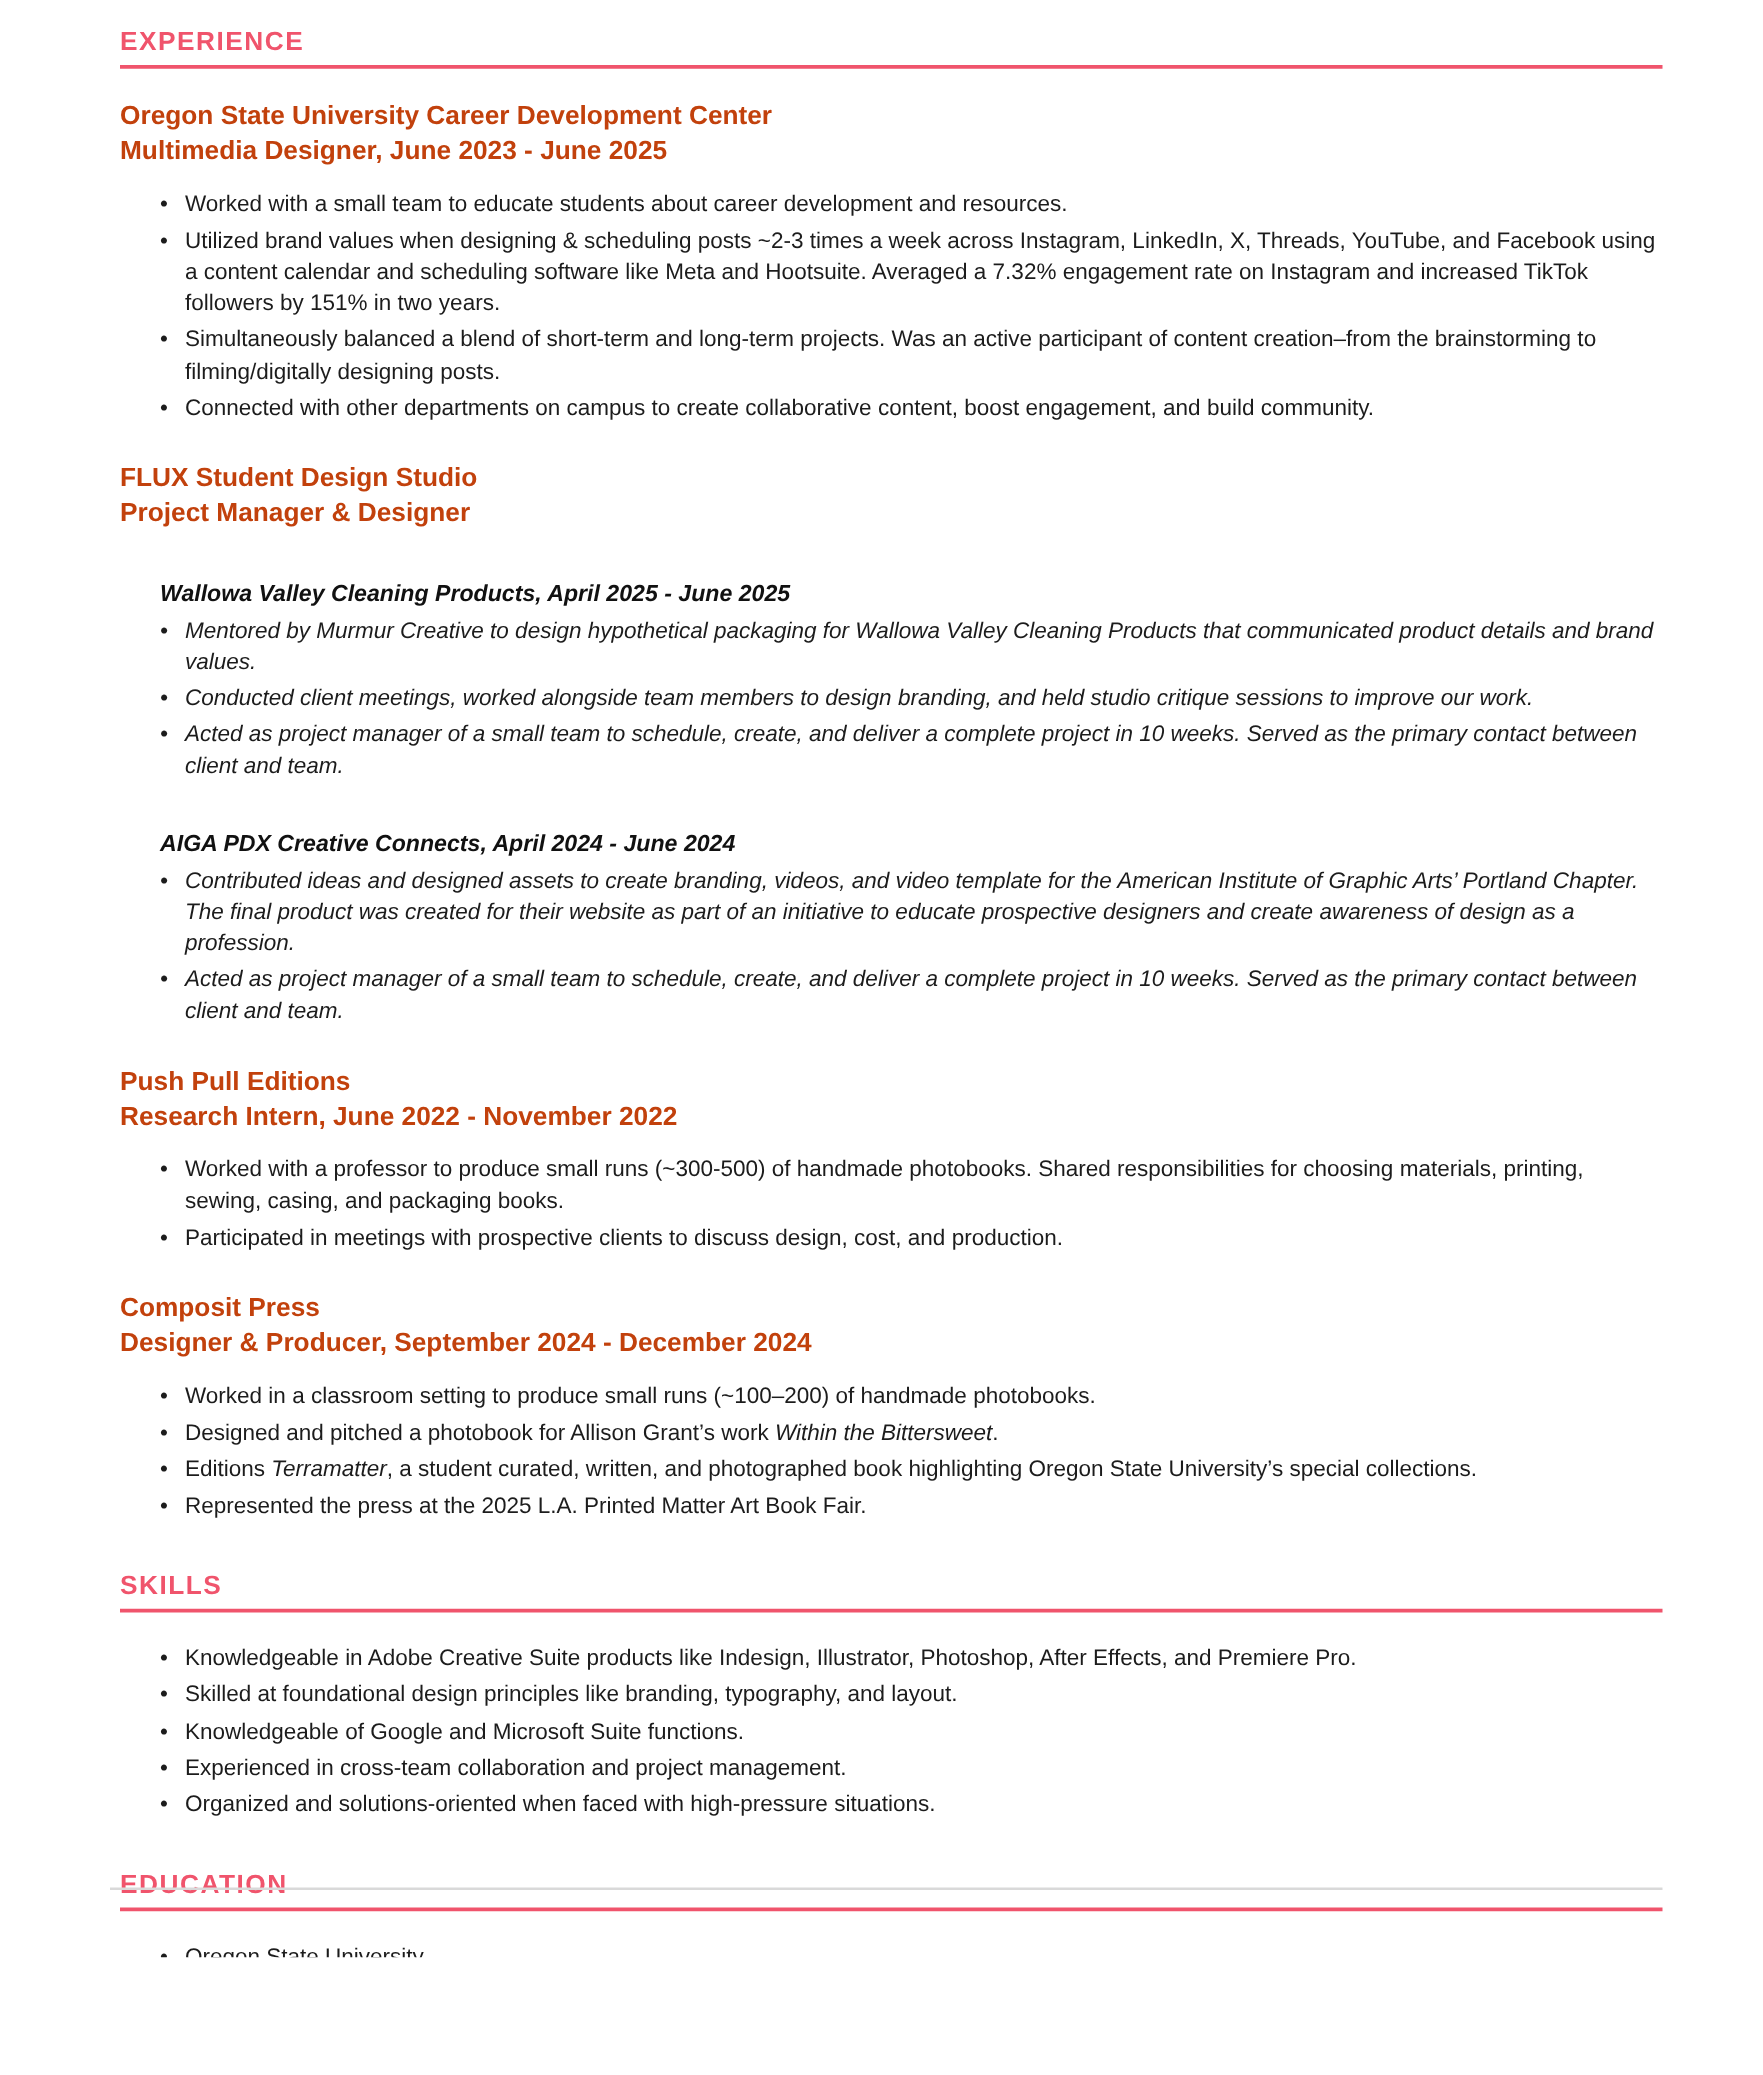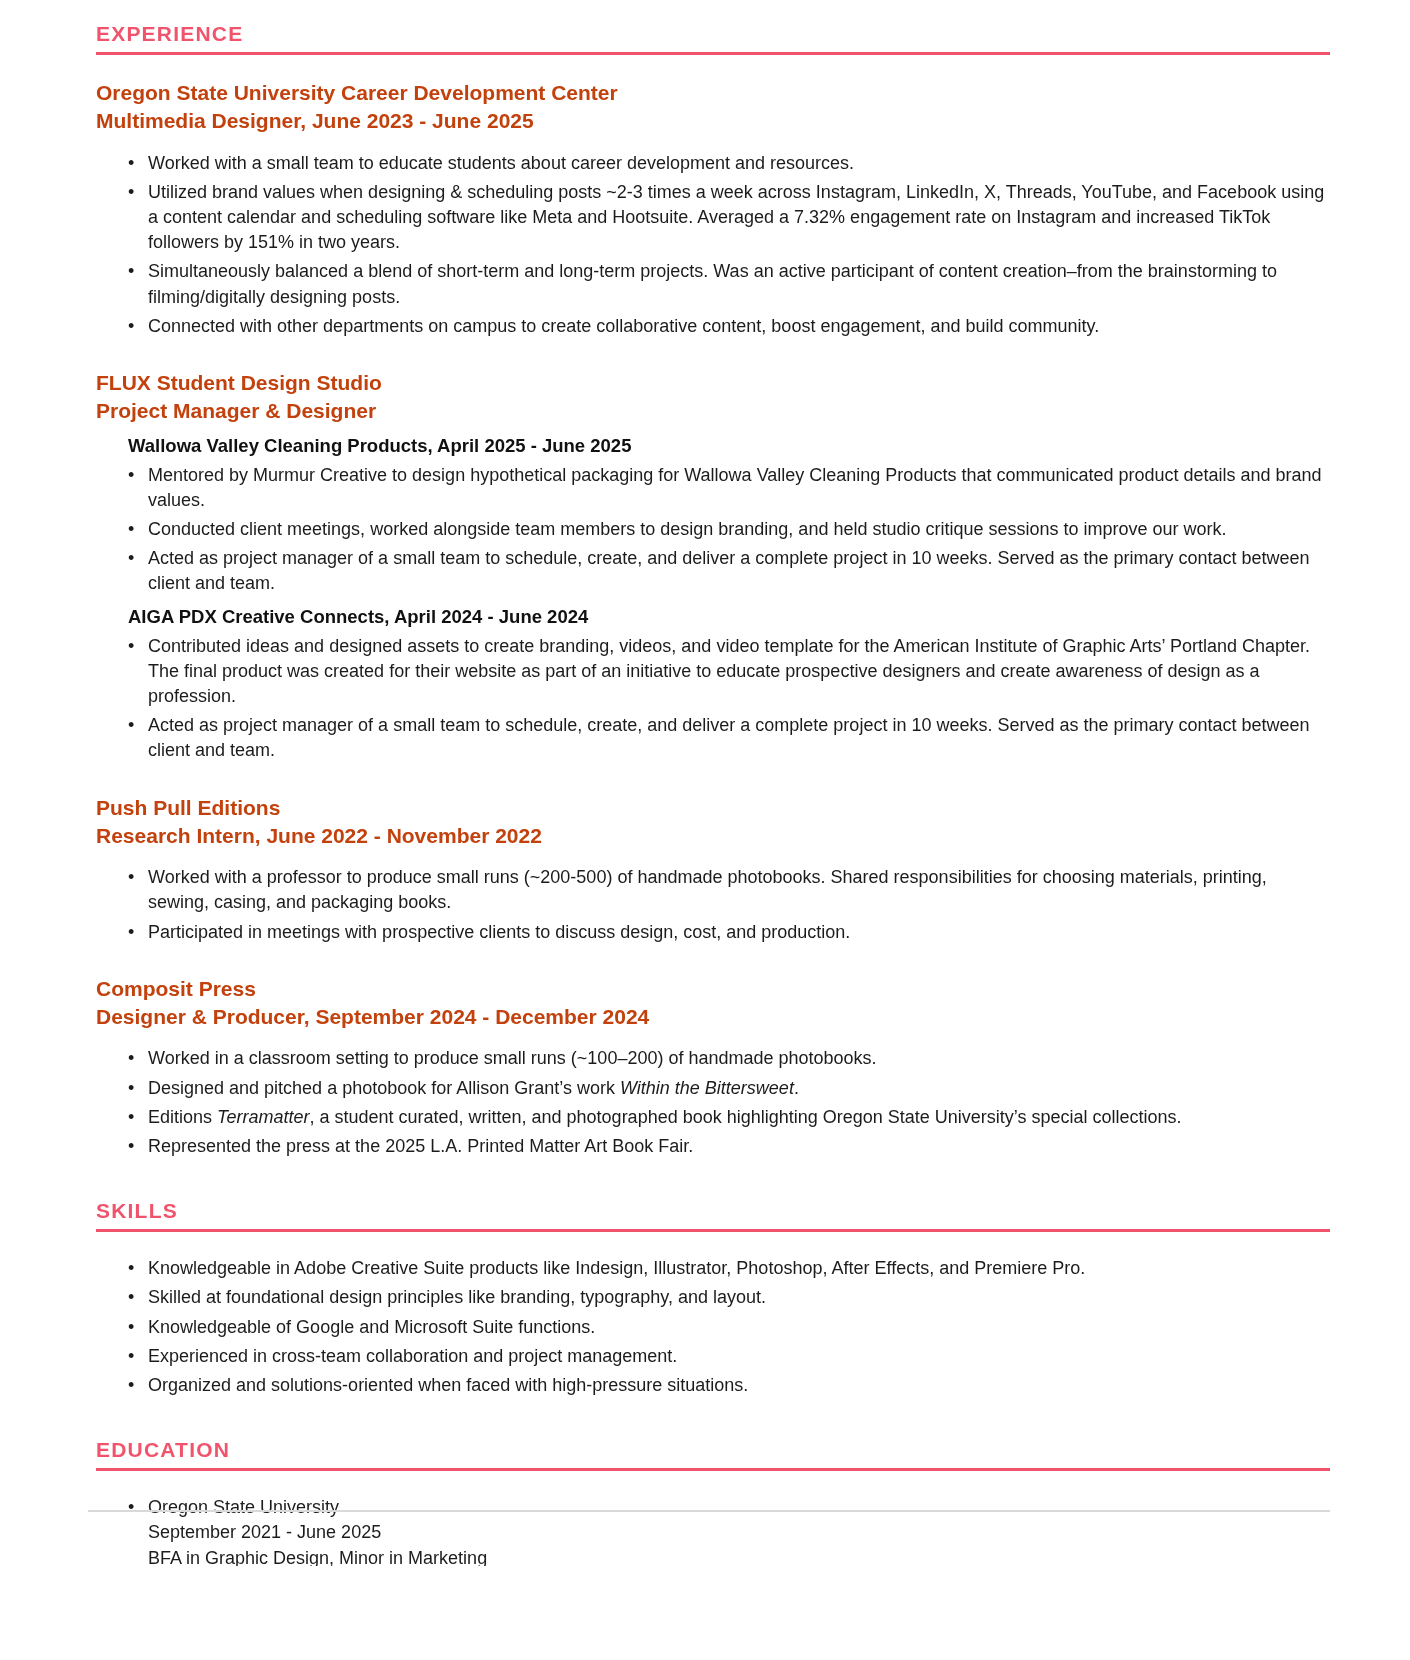--- a/index.html
+++ b/index.html
@@ -27,21 +27,21 @@
     padding-bottom: 6px;
     margin: 0 0 24px 0;
   }
   .job { margin-bottom: 30px; }
   .job-org, .job-role {
     font-size: 21px;
     font-weight: 700;
     line-height: 1.35;
     color: #c2410c;
   }
-  .project { margin-top: 8px; }
+  .project { margin-top: 37px; font-style: italic; }
   .project-title {
     font-size: 18.5px;
     font-weight: 700;
     line-height: 1.35;
     color: #111111;
     margin-left: 32px;
   }
   ul.bullets {
     list-style: none;
     margin: 15px 0 0 0;
@@ -111,21 +111,21 @@
           <li>Contributed ideas and designed assets to create branding, videos, and video template for the American Institute of Graphic Arts’ Portland Chapter. The final product was created for their website as part of an initiative to educate prospective designers and create awareness of design as a profession.</li>
           <li>Acted as project manager of a small team to schedule, create, and deliver a complete project in 10 weeks. Served as the primary contact between client and team.</li>
         </ul>
       </div>
     </div>
 
     <div class="job">
       <div class="job-org">Push Pull Editions</div>
       <div class="job-role">Research Intern, June 2022 - November 2022</div>
       <ul class="bullets">
-        <li>Worked with a professor to produce small runs (~200-500) of handmade photobooks. Shared responsibilities for choosing materials, printing, sewing, casing, and packaging books.</li>
+        <li>Worked with a professor to produce small runs (~300-500) of handmade photobooks. Shared responsibilities for choosing materials, printing, sewing, casing, and packaging books.</li>
         <li>Participated in meetings with prospective clients to discuss design, cost, and production.</li>
       </ul>
     </div>
 
     <div class="job">
       <div class="job-org">Composit Press</div>
       <div class="job-role">Designer &amp; Producer, September 2024 - December 2024</div>
       <ul class="bullets">
         <li><span>Worked in a classroom setting to produce small runs (~100–200) of handmade photobooks.</span><em class="work-title"></em><span></span></li>
         <li><span>Designed and pitched a photobook for Allison Grant’s work </span><em class="work-title">Within the Bittersweet</em><span>.</span></li>

